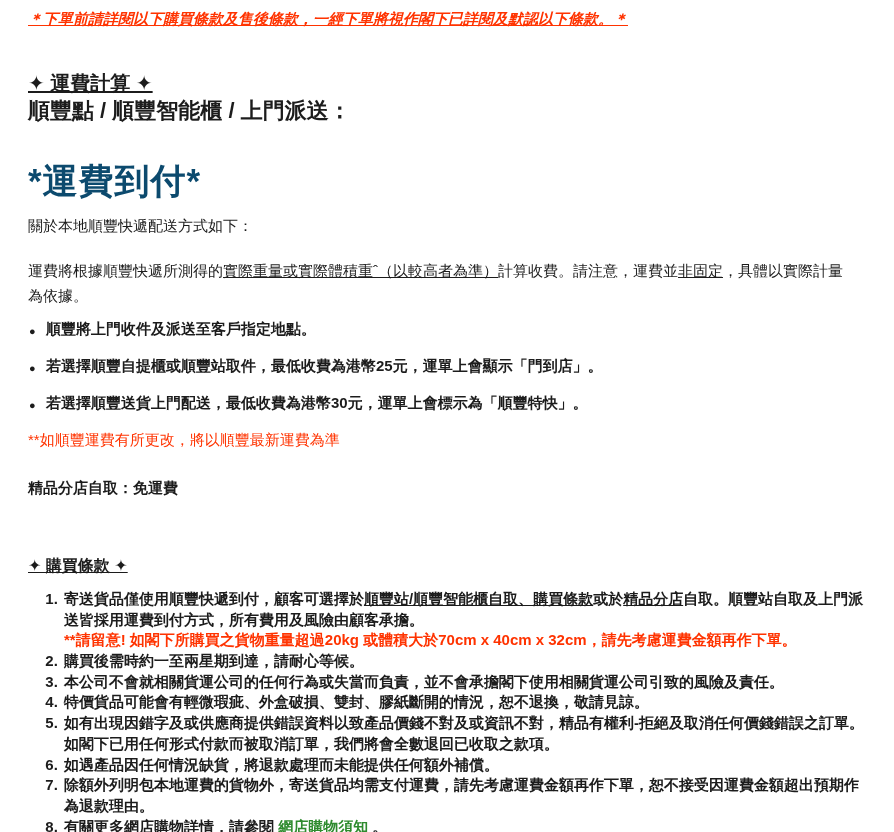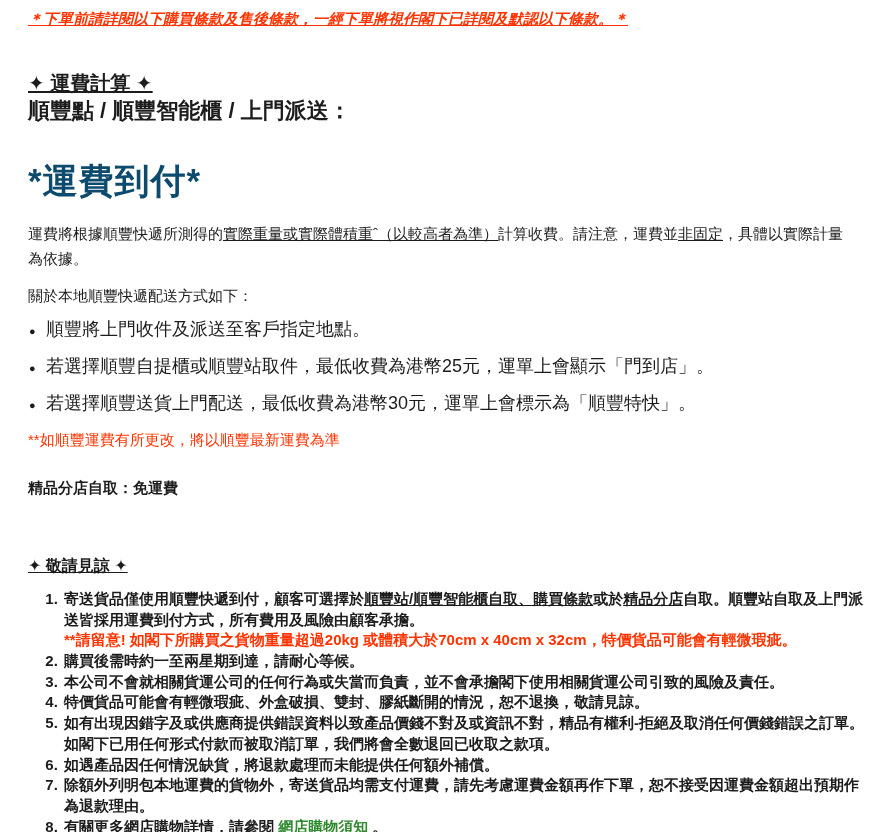--- a/index.html
+++ b/index.html
@@ -56,23 +56,24 @@
   .u { text-decoration: underline; }
   .b { font-weight: 700; }
 
   .bullet-list {
     list-style: none;
     margin-top: 10px;
   }
   .bullet-list li {
     position: relative;
     padding-left: 18px;
-    font-size: 18px;
+    font-size: 15px;
     line-height: 22px;
     margin-bottom: 15px;
+    font-weight: bold;
   }
   .bullet-list li::before {
     content: "●";
     position: absolute;
     left: 1px;
     top: 2px;
     font-size: 11px;
   }
 
   .red-note {
@@ -125,40 +126,40 @@
 <div class="page">
 
   <p class="top-notice">＊下單前請詳閱以下購買條款及售後條款，一經下單將視作閣下已詳閱及默認以下條款。＊</p>
 
   <h2 class="section-heading"><span class="underline">✦ 運費計算 ✦</span></h2>
 
   <h2 class="subheading">順豐點 / 順豐智能櫃 / 上門派送：</h2>
 
   <h1 class="big-title">*運費到付*</h1>
 
+  <p class="body-text methods-intro">關於本地順豐快遞配送方式如下：</p>
+
   <p class="body-text"><span>運費將根據順豐快遞所測得的</span><span class="u">實際重量或實際體積重ˆ（以較高者為準）</span><span>計算收費。請注意，運費並</span><span class="u">非固定</span><span>，具體以實際計量為依據。</span></p>
-
-  <p class="body-text methods-intro">關於本地順豐快遞配送方式如下：</p>
 
   <ul class="bullet-list">
     <li>順豐將上門收件及派送至客戶指定地點。</li>
     <li>若選擇順豐自提櫃或順豐站取件，最低收費為港幣25元，運單上會顯示「門到店」。</li>
     <li>若選擇順豐送貨上門配送，最低收費為港幣30元，運單上會標示為「順豐特快」。</li>
   </ul>
 
   <p class="red-note">**如順豐運費有所更改，將以順豐最新運費為準</p>
 
   <p class="pickup-line">精品分店自取：免運費</p>
 
-  <h3 class="terms-heading"><span class="underline">✦ 敬請見諒 ✦</span></h3>
+  <h3 class="terms-heading"><span class="underline">✦ 購買條款 ✦</span></h3>
 
   <ol class="terms-list">
     <li>
       <span>寄送貨品僅使用順豐快遞到付，顧客可選擇於</span><span class="u b">順豐站/順豐智能櫃自取、購買條款</span><span>或於</span><span class="u b">精品分店</span><span>自取。順豐站自取及上門派送皆採用運費到付方式，所有費用及風險由顧客承擔。</span>
-      <div class="inline-red-note">**請留意! 如閣下所購買之貨物重量超過20kg 或體積大於70cm x 40cm x 32cm，特價貨品可能會有輕微瑕疵。</div>
+      <div class="inline-red-note">**請留意! 如閣下所購買之貨物重量超過20kg 或體積大於70cm x 40cm x 32cm，請先考慮運費金額再作下單。</div>
     </li>
     <li>購買後需時約一至兩星期到達，請耐心等候。</li>
     <li>本公司不會就相關貨運公司的任何行為或失當而負責，並不會承擔閣下使用相關貨運公司引致的風險及責任。</li>
     <li>特價貨品可能會有輕微瑕疵、外盒破損、雙封、膠紙斷開的情況，恕不退換，敬請見諒。</li>
     <li>如有出現因錯字及或供應商提供錯誤資料以致產品價錢不對及或資訊不對，精品有權利-拒絕及取消任何價錢錯誤之訂單。如閣下已用任何形式付款而被取消訂單，我們將會全數退回已收取之款項。</li>
     <li>如遇產品因任何情況缺貨，將退款處理而未能提供任何額外補償。</li>
     <li>除額外列明包本地運費的貨物外，寄送貨品均需支付運費，請先考慮運費金額再作下單，恕不接受因運費金額超出預期作為退款理由。</li>
     <li>
       <span>有關更多網店購物詳情，請參閱 </span><a class="green-link">網店購物須知</a><span> 。</span>
     </li>

